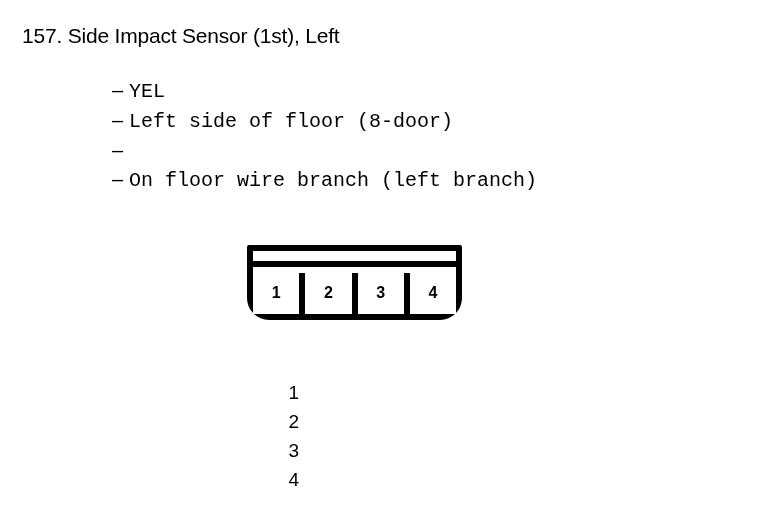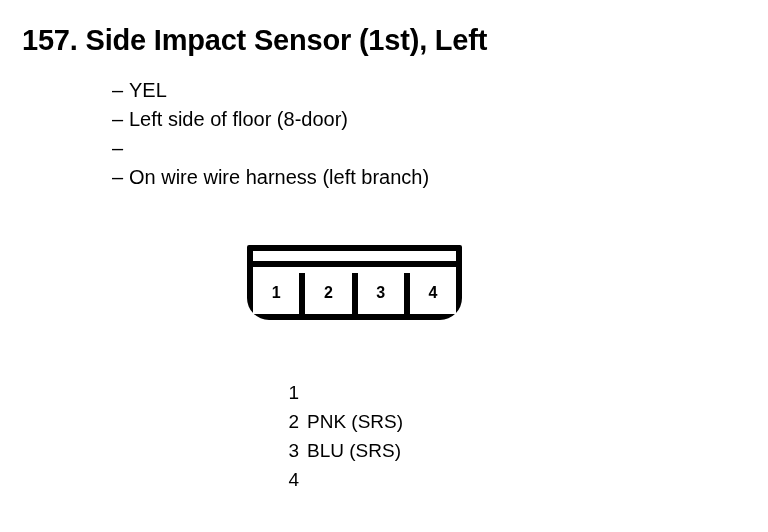--- a/index.html
+++ b/index.html
@@ -16,22 +16,22 @@
     font-family: "Liberation Sans", sans-serif;
     color: #000000;
     -webkit-font-smoothing: none;
   }
 
   
   .page-title {
     position: absolute;
     left: 22px;
     top: 24px;
-    font-size: 29px;
-    font-weight: bold;
+    font-size: 21px;
+    font-weight: normal;
     letter-spacing: -0.2px;
     white-space: nowrap;
     line-height: 1.15;
   }
 
   
   .desc-list {
     position: absolute;
     left: 112px;
     top: 76px;
@@ -46,20 +46,21 @@
     display: flex;
     align-items: baseline;
   }
   .desc-dash {
     display: inline-block;
     width: 17px;
     flex: 0 0 17px;
   }
   .desc-text {
     display: inline-block;
+    font-family: Liberation Mono, monospace;
   }
 
   
   .connector {
     position: absolute;
     left: 247px;
     top: 245px;
     width: 215px;
     height: 75px;
   }
@@ -156,21 +157,21 @@
   </li>
   <li class="desc-item">
     <span class="desc-dash">–</span>
     <span class="desc-text">Left side of floor (8-door)</span>
   </li>
   <li class="desc-item">
     <span class="desc-dash">–</span>
   </li>
   <li class="desc-item">
     <span class="desc-dash">–</span>
-    <span class="desc-text">On wire wire harness (left branch)</span>
+    <span class="desc-text">On floor wire branch (left branch)</span>
   </li>
 </ul>
 
 <div class="connector">
   <div class="connector-shell"></div>
   <div class="connector-bar"></div>
   <div class="pin-row">
     <div class="pin-cell">
       <span class="pin-cell-label">1</span>
     </div>
@@ -187,24 +188,22 @@
 </div>
 
 <div class="pin-legend">
   <div class="legend-row">
     <span class="legend-num">1</span>
     <span class="legend-sep"></span>
   </div>
   <div class="legend-row">
     <span class="legend-num">2</span>
     <span class="legend-sep"></span>
-    <span class="legend-wire">PNK (SRS)</span>
   </div>
   <div class="legend-row">
     <span class="legend-num">3</span>
     <span class="legend-sep"></span>
-    <span class="legend-wire">BLU (SRS)</span>
   </div>
   <div class="legend-row">
     <span class="legend-num">4</span>
     <span class="legend-sep"></span>
   </div>
 </div>
 
 </body></html>

